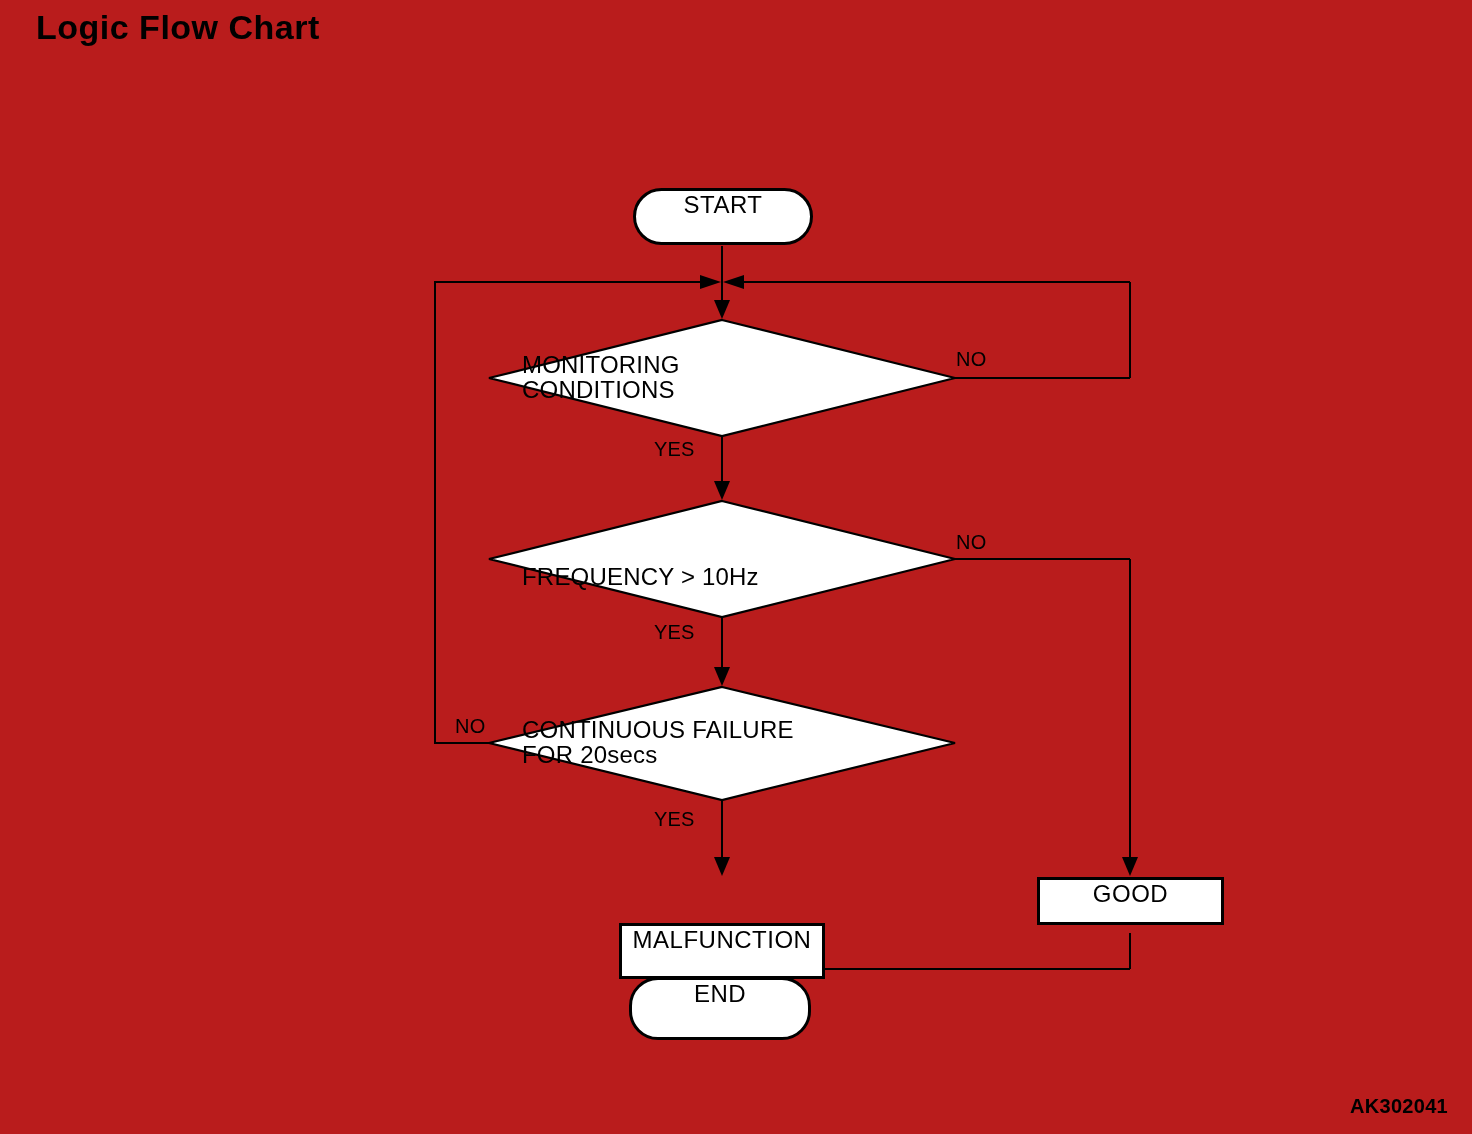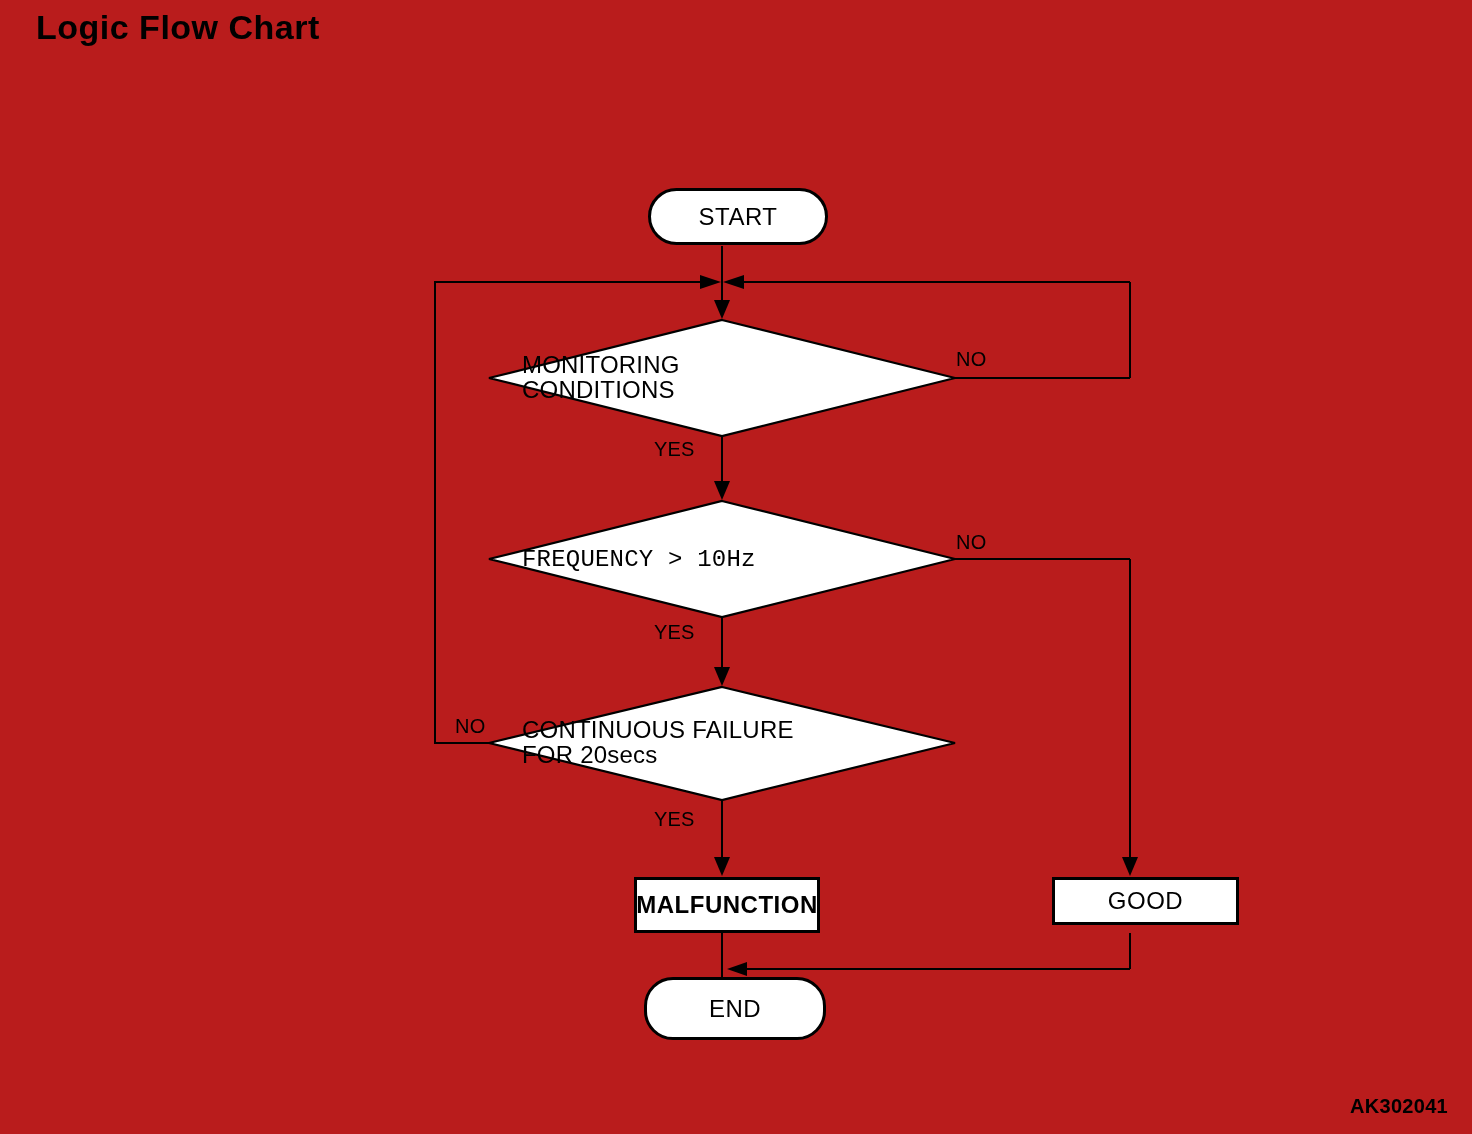--- a/index.html
+++ b/index.html
@@ -29,47 +29,45 @@
     left: 0; top: 0;
     width: 1472px;
     height: 1134px;
   }
 
   .node {
     position: absolute;
     background: #ffffff;
     border: 3px solid #000;
     display: flex;
-    align-items: center;
     justify-content: center;
     font-size: 24px;
     letter-spacing: 0.5px;
     white-space: nowrap;
-    margin-left: 15px;
   }
   .stadium { border-radius: 29px; }
   .proc    { border-width: 3.5px; border-radius: 0; }
 
   .start-node       { left: 633px;  top: 188px;  width: 180px; height: 57px; }
   .end-node         { left: 629px;  top: 977px; width: 182px; height: 63px; }
-  .malfunction-box  { left: 619px;  top: 877px;  width: 186px; height: 56px; font-weight: bold; }
+  .malfunction-box  { left: 619px;  top: 923px;  width: 206px; height: 56px; }
   .good-box         { left: 1037px; top: 877px;  width: 187px; height: 48px; }
 
   .dlabel {
     position: absolute;
     left: 522px;
     width: 400px;
     text-align: left;
     font-size: 24px;
     line-height: 25px;
     letter-spacing: 0.2px;
     white-space: nowrap;
   }
   .dlabel-1 { top: 352px; }
-  .dlabel-2 { top: 547px; font-family: Liberation Mono, monospace; }
+  .dlabel-2 { top: 564px; }
   .dlabel-3 { top: 717px; }
 
   .branch {
     position: absolute;
     font-size: 20px;
     line-height: 24px;
     letter-spacing: 0.2px;
     white-space: nowrap;
   }
   .yes-1 { left: 654px; top: 437px; }

